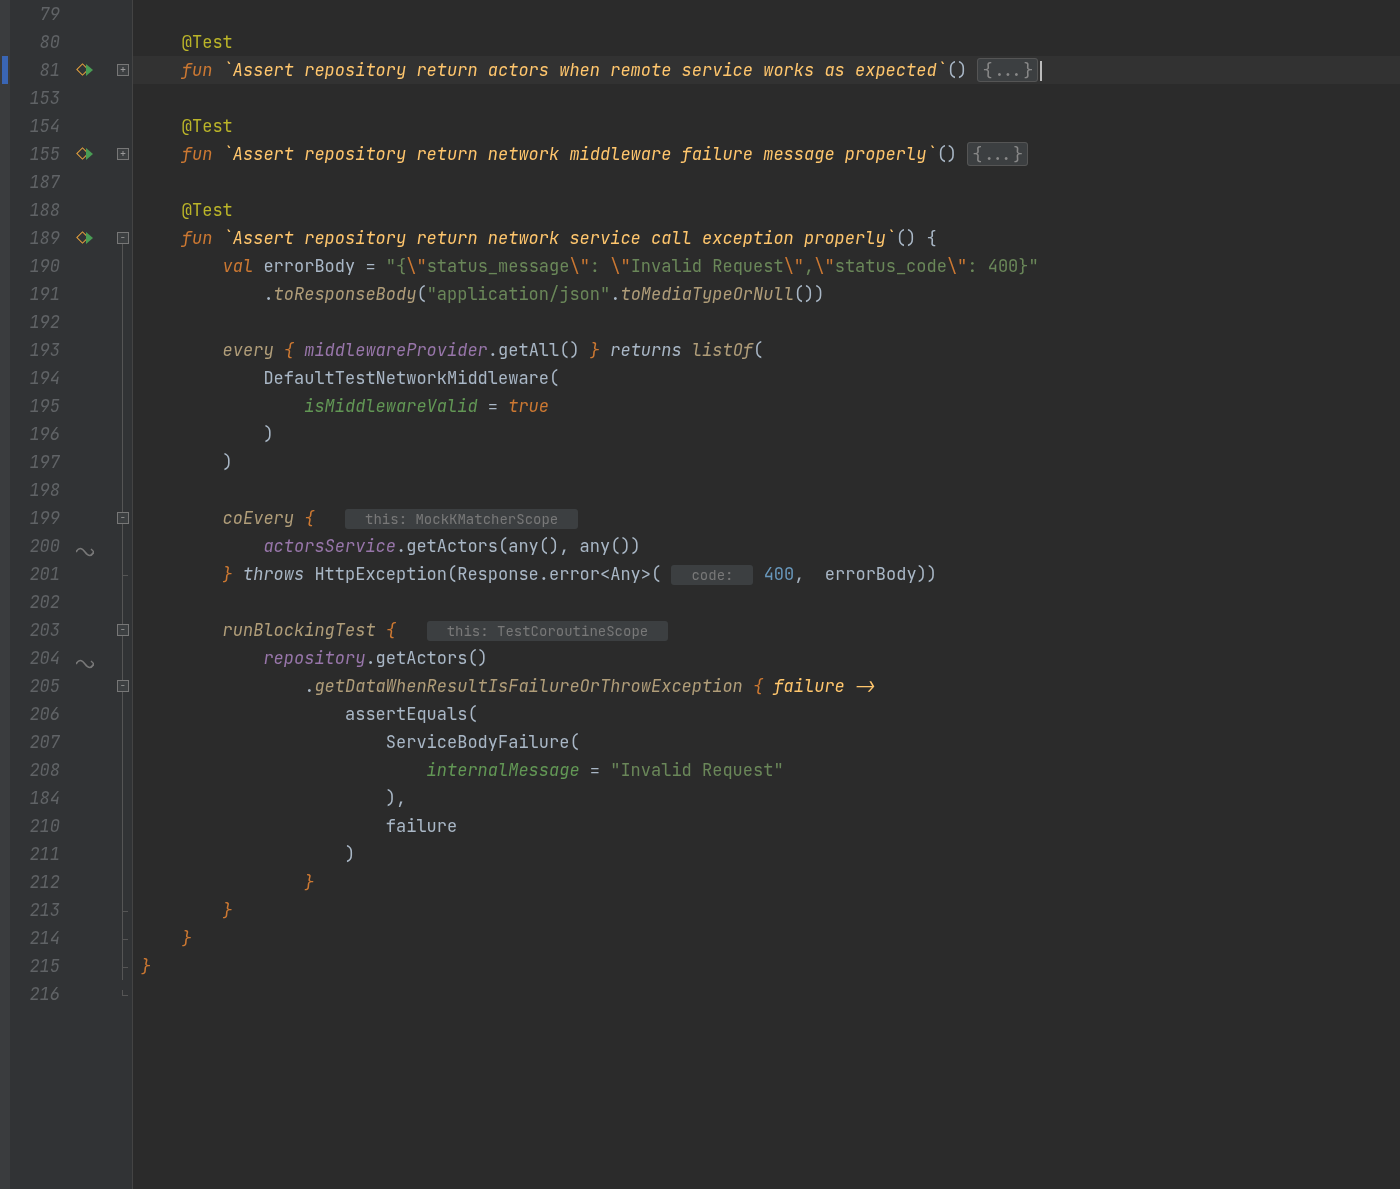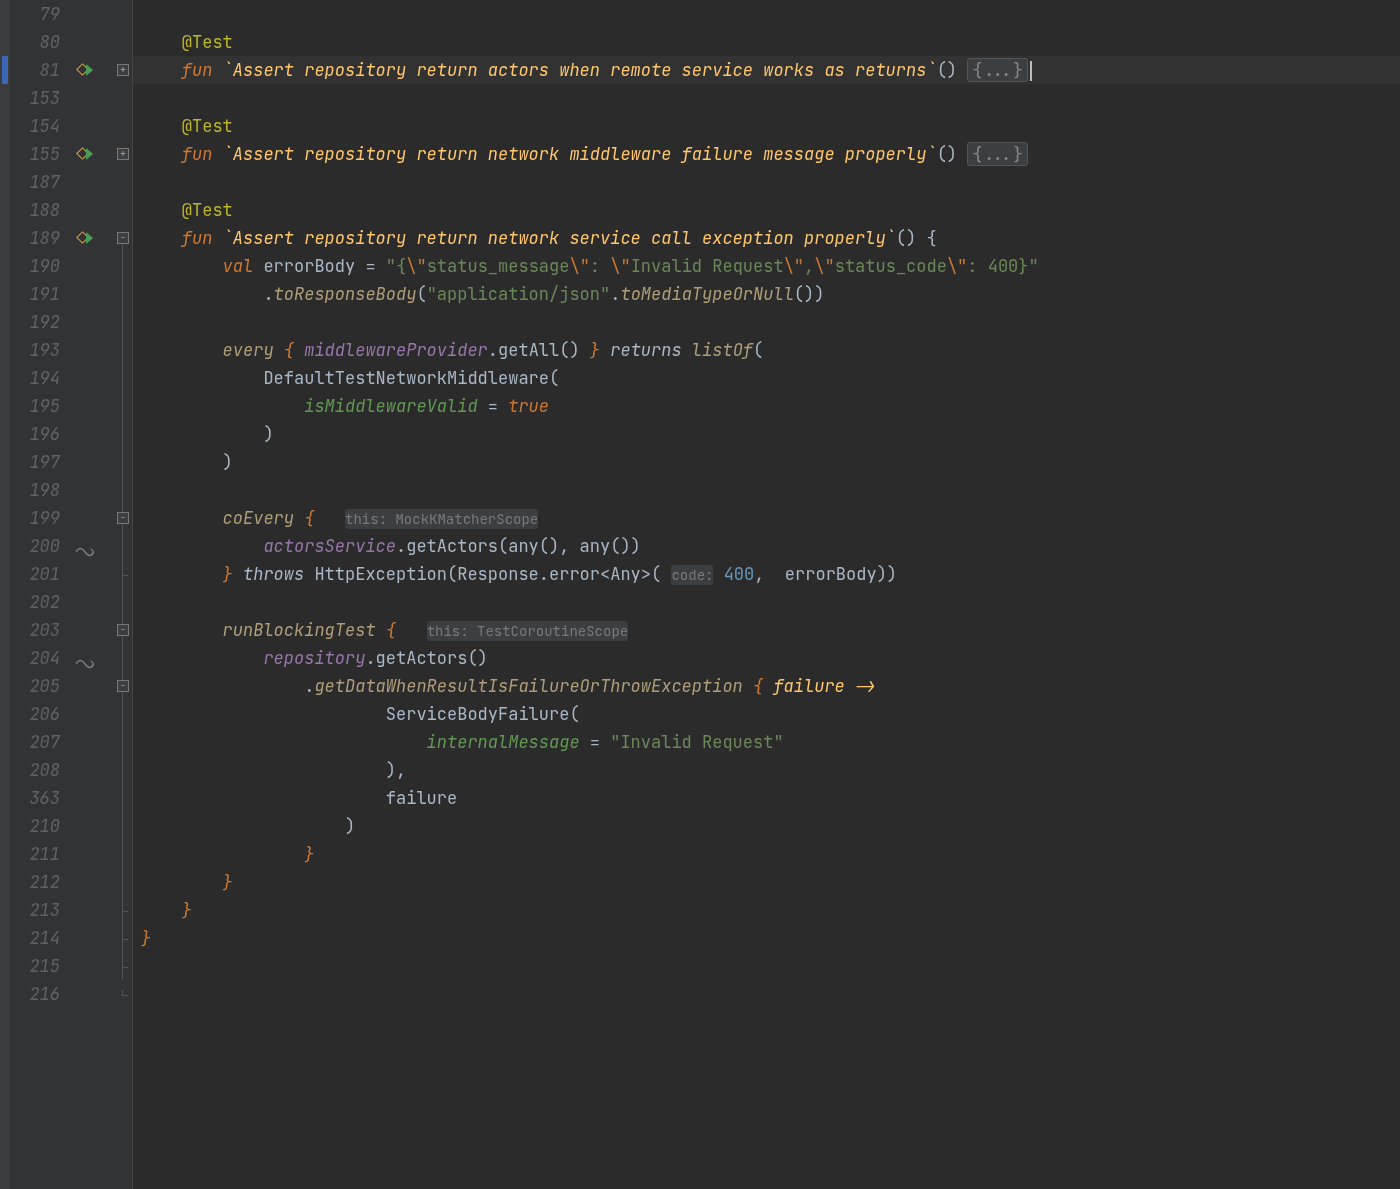--- a/index.html
+++ b/index.html
@@ -142,21 +142,21 @@
     background: #3c3f41;
     border: 1px solid #555;
     border-radius: 3px;
     padding: 0 4px;
     color: #888;
     font-style: normal;
   }
   .hint {
     background: #3c3f41;
     border-radius: 3px;
-    padding: 1px 0;
+    padding: 1px 20px;
     color: #787878;
     font-size: 14px;
     font-style: normal;
   }
   .caret {
     display: inline-block;
     width: 2px;
     height: 20px;
     background: #bbb;
     vertical-align: middle;
@@ -201,21 +201,21 @@
       <div class="ln">199</div>
       <div class="ln">200</div>
       <div class="ln">201</div>
       <div class="ln">202</div>
       <div class="ln">203</div>
       <div class="ln">204</div>
       <div class="ln">205</div>
       <div class="ln">206</div>
       <div class="ln">207</div>
       <div class="ln">208</div>
-      <div class="ln">363</div>
+      <div class="ln">184</div>
       <div class="ln">210</div>
       <div class="ln">211</div>
       <div class="ln">212</div>
       <div class="ln">213</div>
       <div class="ln">214</div>
       <div class="ln">215</div>
       <div class="ln">216</div>
     </div>
 
   <div class="gutter2">
@@ -256,21 +256,21 @@
     <div class="fold-minus" style="top:680px">−</div>
     <div class="fold-end" style="top:911px"></div>
     <div class="fold-end" style="top:939px"></div>
     <div class="fold-end" style="top:967px"></div>
     <div class="fold-end" style="top:995px"></div>
   </div>
 
   <div class="code-area">
     <div class="line"> </div>
     <div class="line">    <span class="anno">@Test</span></div>
-    <div class="line current">    <span class="kw">fun</span> <span class="fn">`Assert repository return actors when remote service works as returns`</span><span class="op">()</span> <span class="folded">{...}</span><span class="caret"></span></div>
+    <div class="line current">    <span class="kw">fun</span> <span class="fn">`Assert repository return actors when remote service works as expected`</span><span class="op">()</span> <span class="folded">{...}</span><span class="caret"></span></div>
     <div class="line"> </div>
     <div class="line">    <span class="anno">@Test</span></div>
     <div class="line">    <span class="kw">fun</span> <span class="fn">`Assert repository return network middleware failure message properly`</span><span class="op">()</span> <span class="folded">{...}</span></div>
     <div class="line"> </div>
     <div class="line">    <span class="anno">@Test</span></div>
     <div class="line">    <span class="kw">fun</span> <span class="fn">`Assert repository return network service call exception properly`</span><span class="op">()</span><span class="op"> {</span></div>
     <div class="line">        <span class="kw">val</span> <span class="ident">errorBody = </span><span class="str"><span>"</span><span>{</span><span class="esc">\"</span><span>status_message</span><span class="esc">\"</span><span>: </span><span class="esc">\"</span><span>Invalid Request</span><span class="esc">\"</span><span>,</span><span class="esc">\"</span><span>status_code</span><span class="esc">\"</span><span>: 400}</span><span>"</span></span></div>
     <div class="line">            .<span class="fncall ital">toResponseBody</span>(<span class="str">"application/json"</span>.<span class="fncall ital">toMediaTypeOrNull</span>())</div>
     <div class="line"> </div>
     <div class="line">        <span class="fncall ital">every</span> <span class="kw">{</span> <span class="prop">middlewareProvider</span><span class="ident">.getAll()</span> <span class="kw">}</span> <span class="ident ital">returns</span> <span class="fncall ital">listOf</span>(</div>
@@ -279,20 +279,21 @@
     <div class="line">            <span class="ident">)</span></div>
     <div class="line">        <span class="ident">)</span></div>
     <div class="line"> </div>
     <div class="line">        <span class="fncall ital">coEvery</span> <span class="kw">{</span>   <span class="hint">this: MockKMatcherScope</span></div>
     <div class="line">            <span class="prop">actorsService</span><span class="ident">.getActors(any(), any())</span></div>
     <div class="line">        <span class="kw">}</span> <span class="ident ital">throws</span> <span class="ident">HttpException(Response.error&lt;Any&gt;(</span> <span class="hint">code:</span> <span class="num">400</span><span class="ident">, </span><span class="ident"> errorBody))</span></div>
     <div class="line"> </div>
     <div class="line">        <span class="fncall ital">runBlockingTest</span> <span class="kw">{</span>   <span class="hint">this: TestCoroutineScope</span></div>
     <div class="line">            <span class="prop">repository</span><span class="ident">.getActors()</span></div>
     <div class="line">                .<span class="fncall ital">getDataWhenResultIsFailureOrThrowException</span> <span class="kw">{</span><span class="fn"> failure -&gt;</span></div>
+    <div class="line">                    <span class="ident">assertEquals(</span></div>
     <div class="line">                        <span class="ident">ServiceBodyFailure(</span></div>
     <div class="line">                            <span class="param">internalMessage</span><span class="ident"> = </span><span class="str">"Invalid Request"</span></div>
     <div class="line">                        <span class="ident">),</span></div>
     <div class="line">                        <span class="ident">failure</span></div>
     <div class="line">                    <span class="ident">)</span></div>
     <div class="line">                <span class="kw">}</span></div>
     <div class="line">        <span class="kw">}</span></div>
     <div class="line">    <span class="kw">}</span></div>
     <div class="line"><span class="kw">}</span></div>
   </div>

